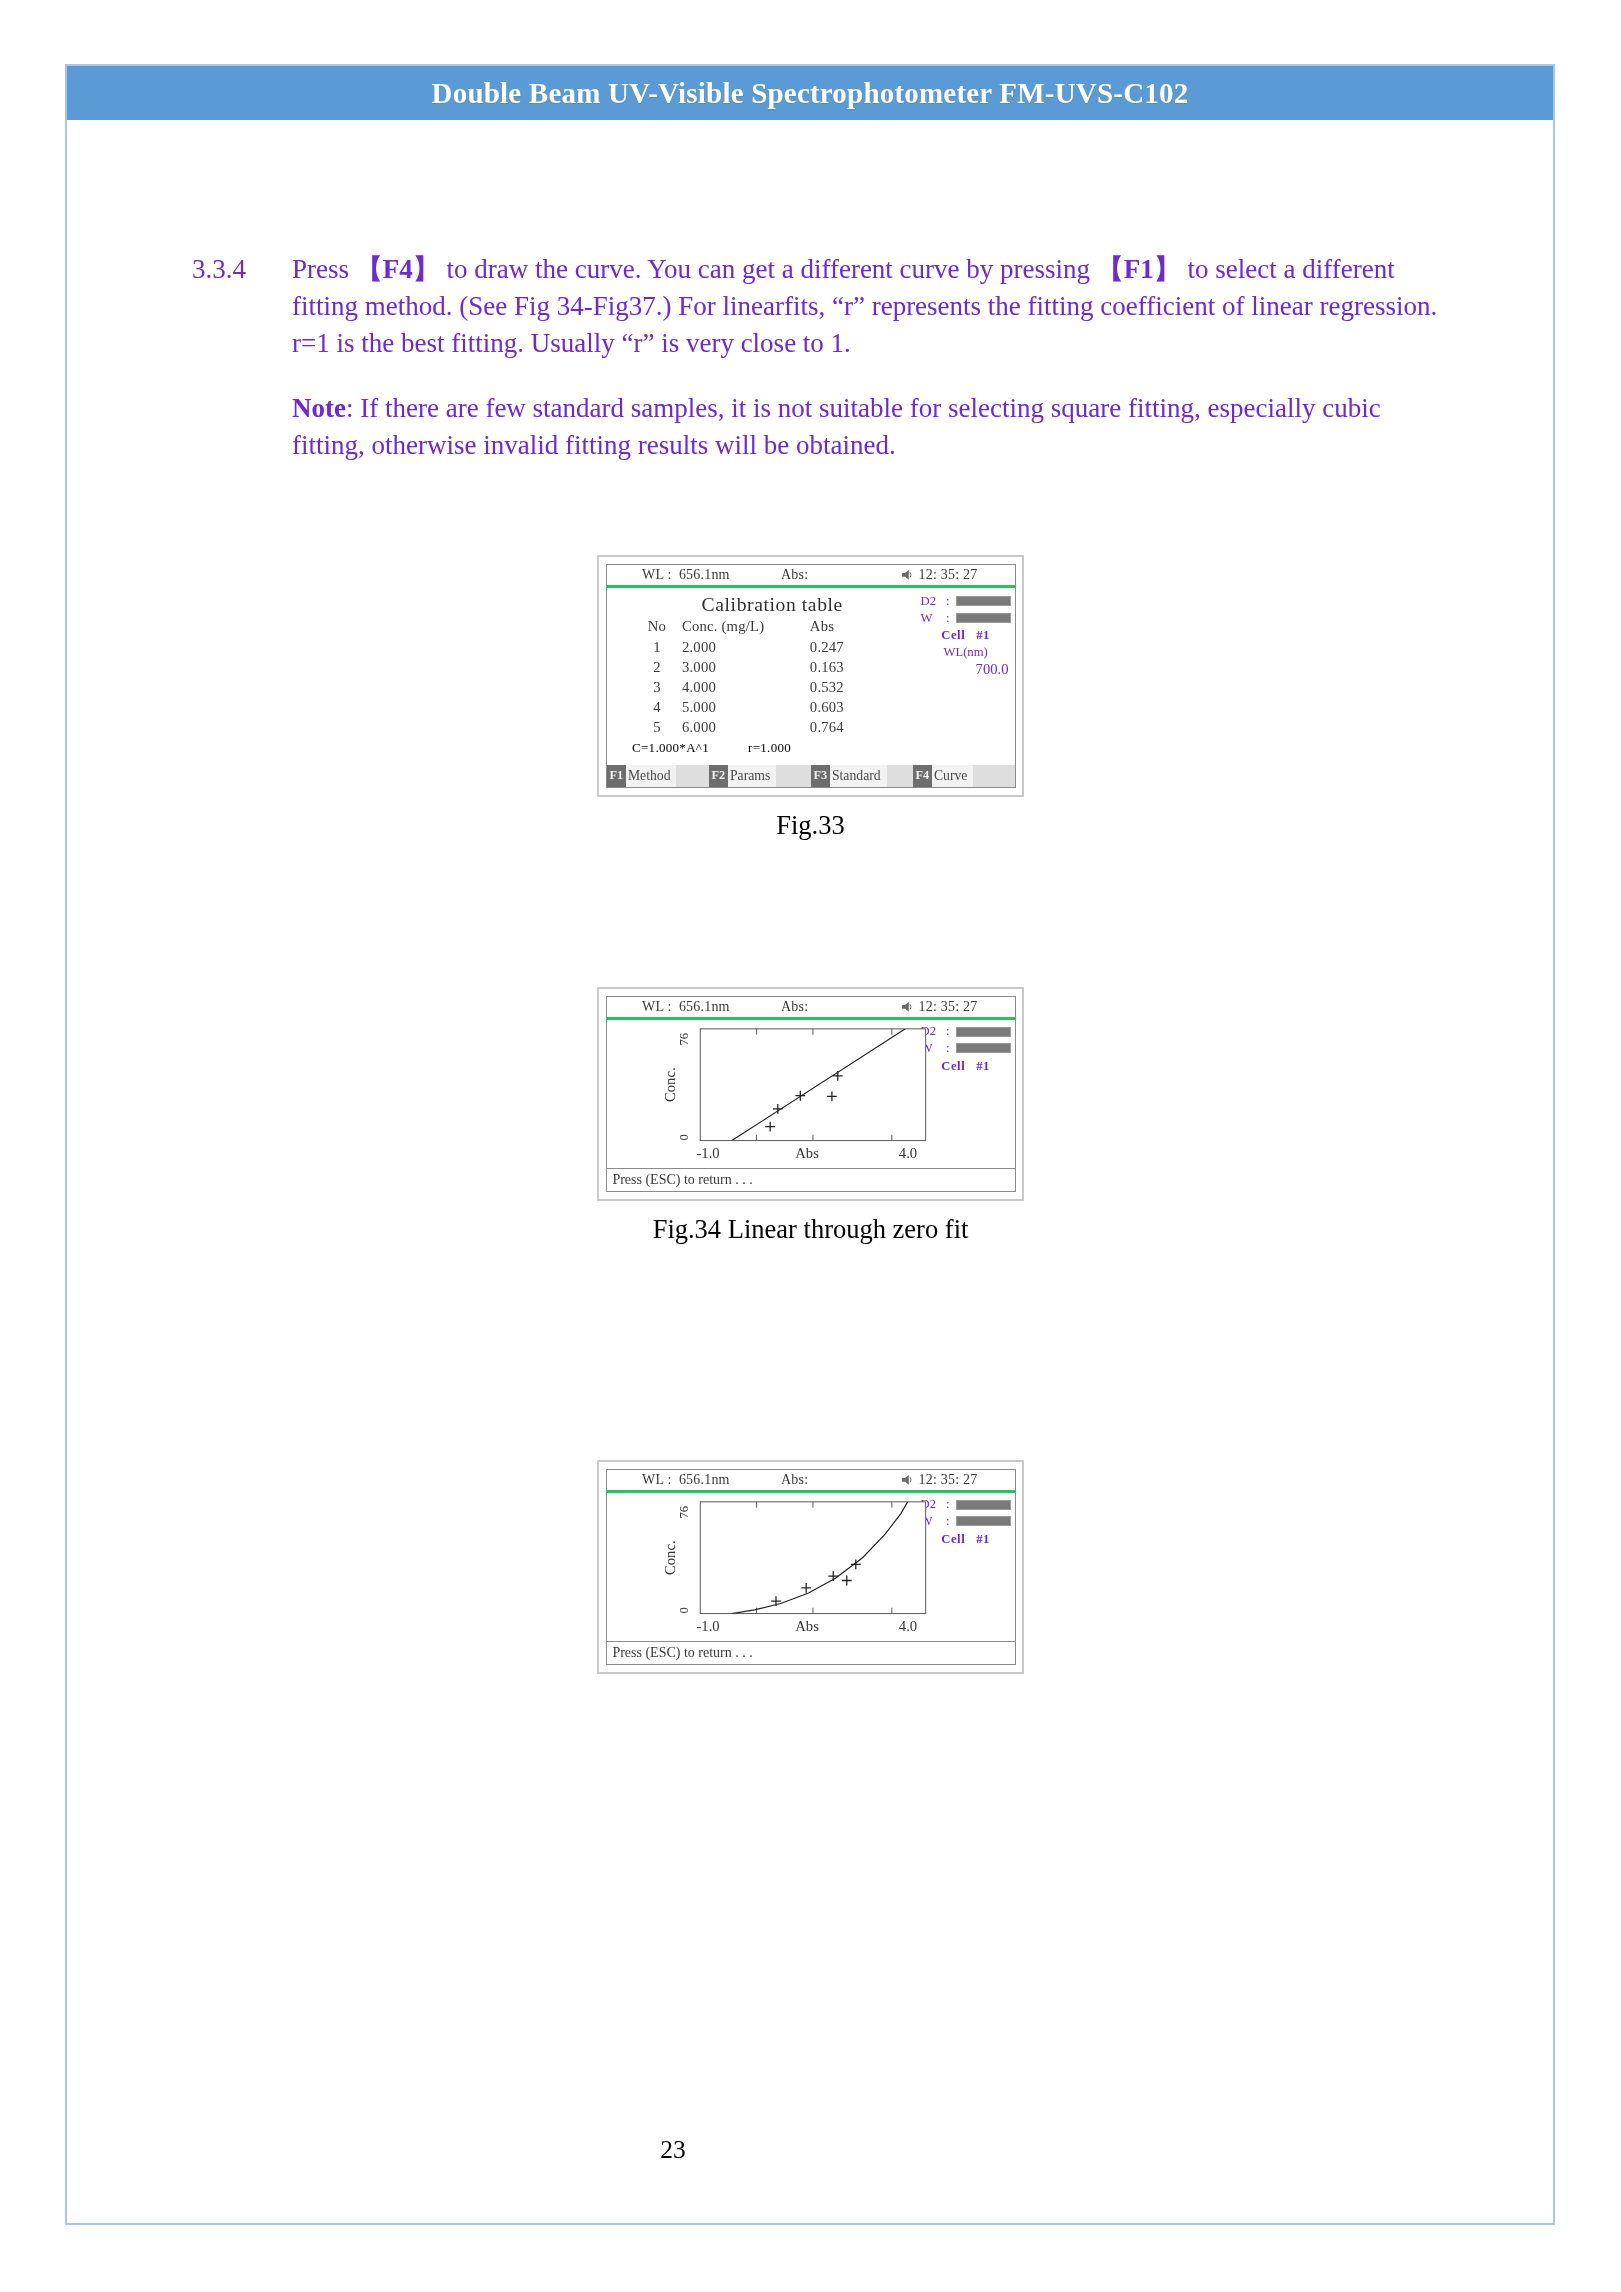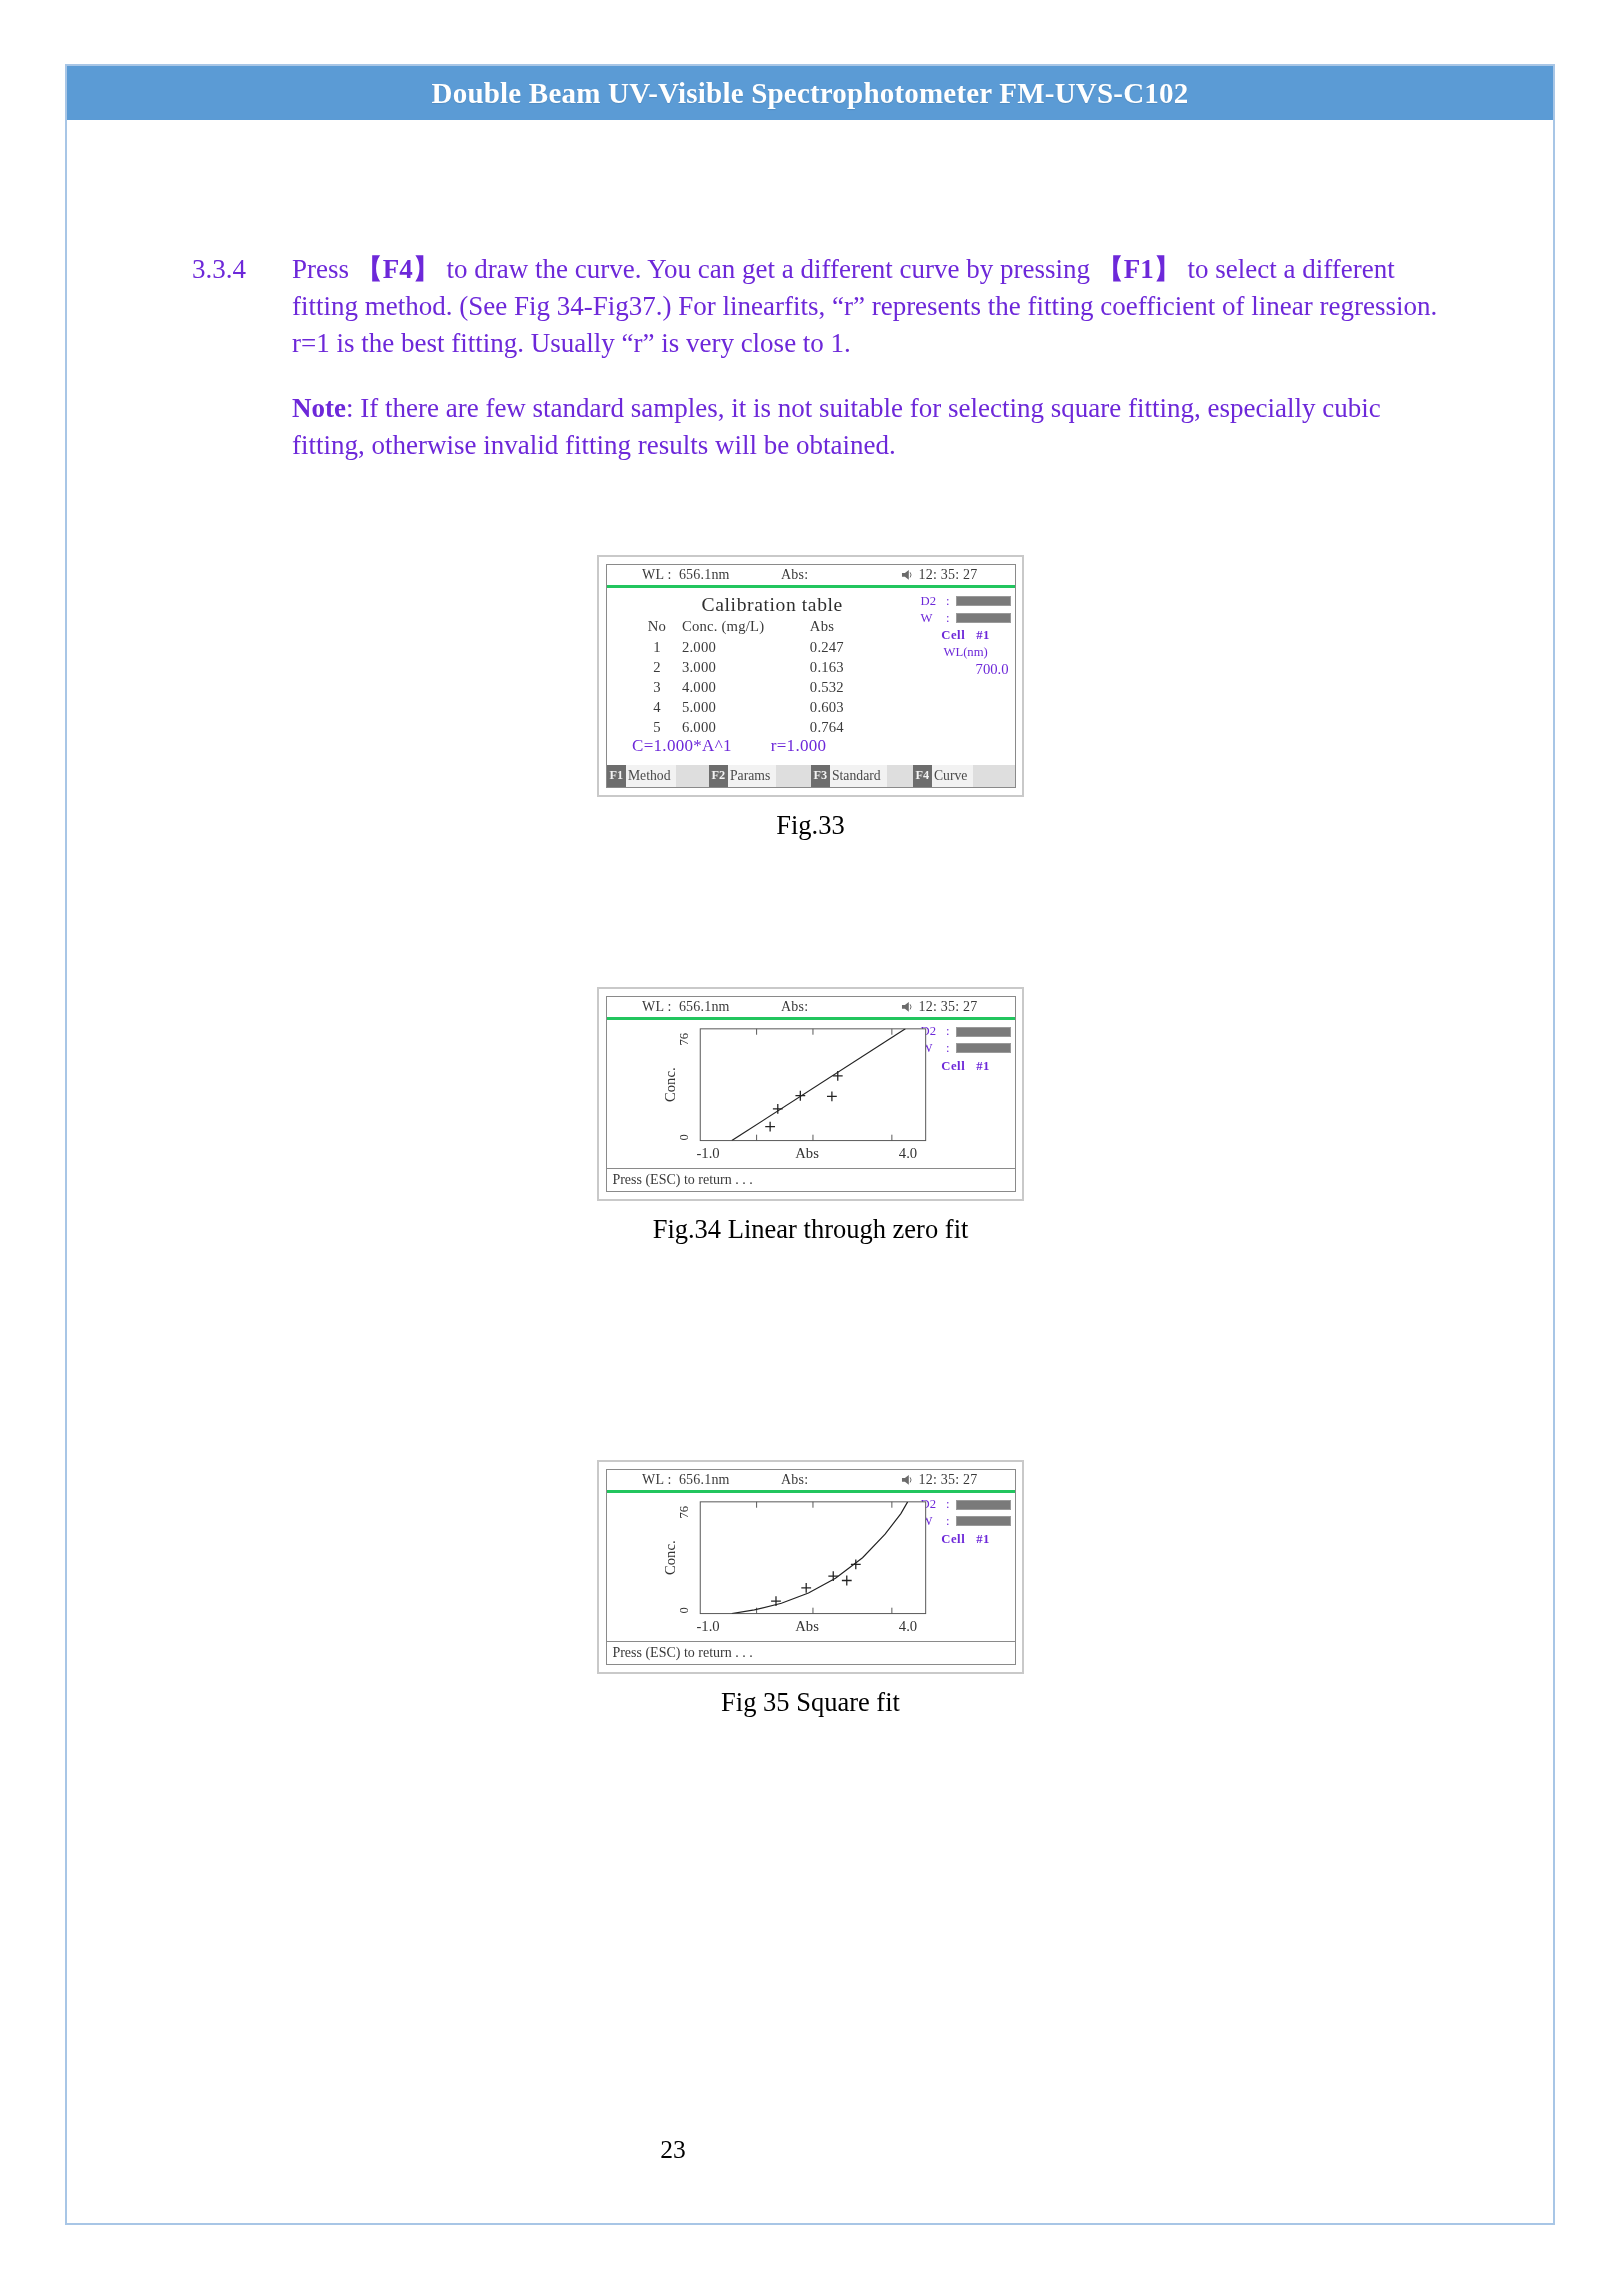--- a/index.html
+++ b/index.html
@@ -245,22 +245,22 @@
   .col-abs  { width: 118px; }
   td.col-no { text-align: center; }
   td.col-conc, td.col-abs { text-align: left; padding-left: 27.4px; }
   th.col-conc { padding-left: 13.7px; }
   th.col-abs  { padding-left: 25.5px; }
 
   .cal-formula {
     position: absolute;
     left: 25.5px;
     bottom: 31px;
-    font-size: 17px;
-    color: #6d28d9;
+    font-size: 13px;
+    color: #000000;
     letter-spacing: 0.3px;
   }
   .cal-formula .rval { margin-left: 39px; }
 
   
   .lcd-chart {
     position: absolute;
     left: 0;
     top: 24.5px;
     right: 0;
@@ -537,19 +537,18 @@
               </g>
             </svg>
         </div>
 
         <div class="lcd-bottombar">
           <span>Press (ESC) to return . . .</span>
         </div>
 
       </div>
     </div>
-    <div class="fig-caption">Fig 35 Square fit</div>
   </div>
 
 </div>
 
 <div id="page-number">23</div>
 
 
 </body></html>

